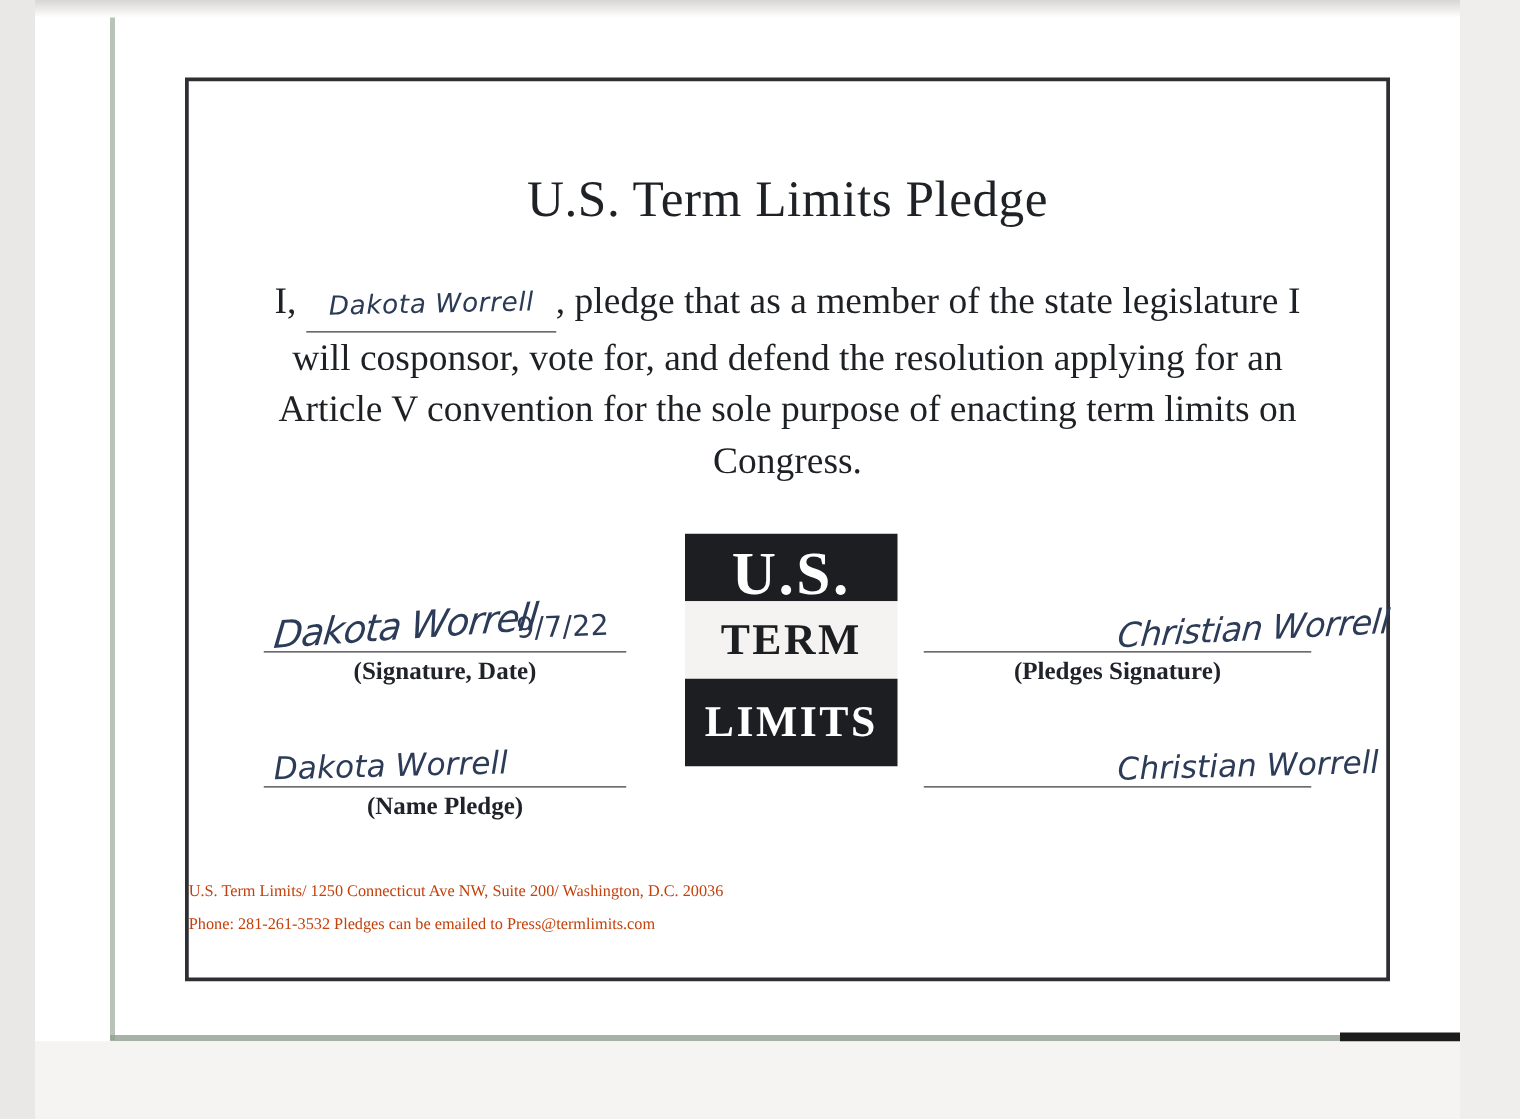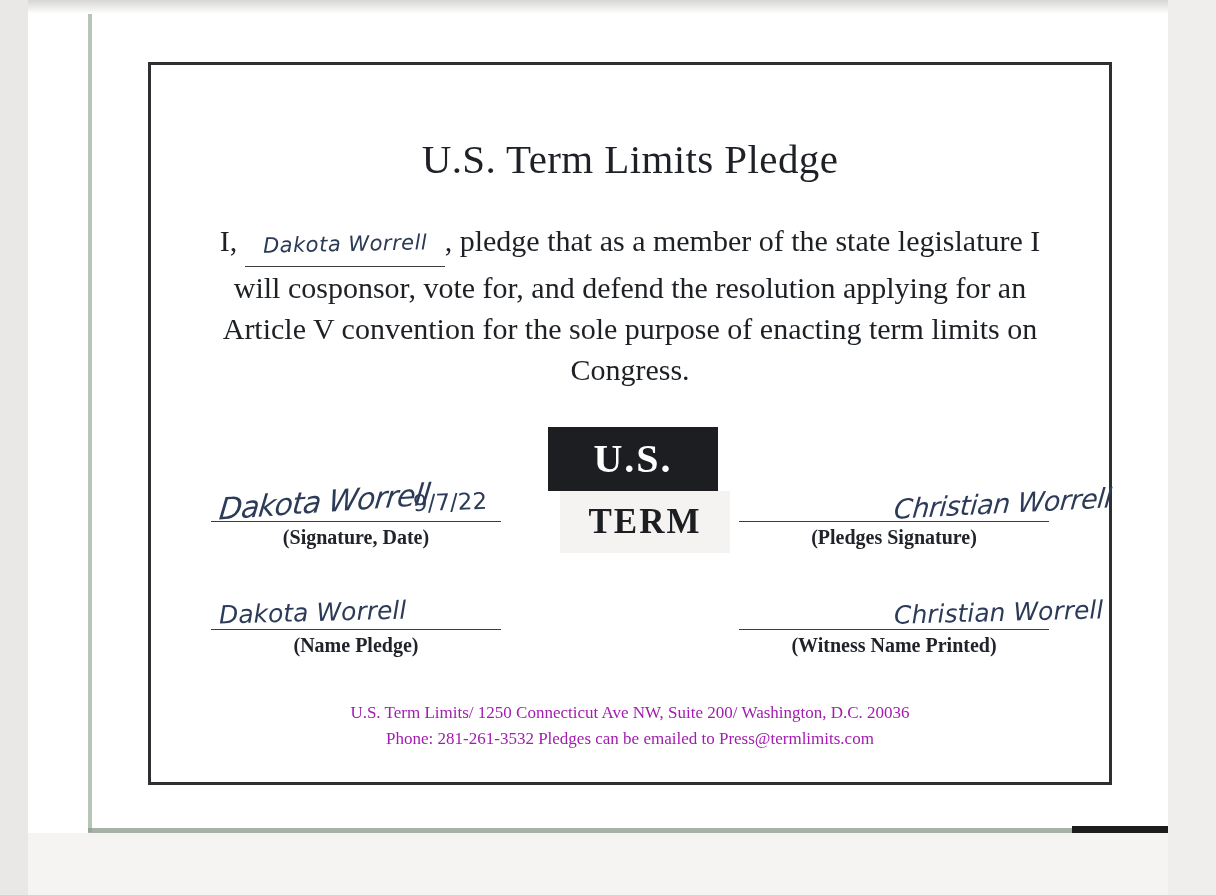--- a/index.html
+++ b/index.html
@@ -134,33 +134,32 @@
   }
   .logo-row {
     width: 170px;
     text-align: center;
     font-family: "Liberation Serif", serif;
     font-weight: 700;
     letter-spacing: 2px;
     box-sizing: border-box;
   }
   .logo-us {
-    height: 64px;
+    height: 54px;
     line-height: 64px;
     background: #1c1e22;
     color: #ffffff;
-    font-size: 40px;
+    font-size: 49px;
   }
   .logo-term {
     height: 62px;
     line-height: 62px;
     background: #f4f3f1;
     color: #1c1e22;
     font-size: 35px;
-    margin-left: 12px;
   }
   .logo-limits {
     height: 70px;
     line-height: 70px;
     background: #1c1e22;
     color: #ffffff;
     font-size: 35px;
   }
 
   
@@ -214,25 +213,24 @@
     font-size: 27px;
     letter-spacing: -.5px;
     transform: rotate(-3deg) skewX(-8deg);
   }
 
   
   .cert-footer {
     position: absolute;
     left: 0; right: 0;
     top: 635px;
-    text-align: center;
-    font-family: "Liberation Serif", serif;
-    font-size: 17px;
+    font-family: "Liberation Serif", serif;
+    font-size: 13px;
     line-height: 26px;
-    color: #a21caf;
+    color: #c2410c;
   }
 </style>
 </head>
 <body>
 
 <div class="scan-area">
 
   <div class="left-gutter"></div>
   <div class="paper"></div>
   <div class="paper-shadow-top"></div>
@@ -248,20 +246,21 @@
     <div class="cert-body">
       <span>I,</span>
       <span class="name-blank">
         <span class="hand">Dakota Worrell</span>
       </span><span>, pledge that as a member of the state legislature I will cosponsor, vote for, and defend the resolution applying for an Article V convention for the sole purpose of enacting term limits on Congress.</span>
     </div>
 
     <div class="logo">
       <div class="logo-row logo-us">U.S.</div>
       <div class="logo-row logo-term">TERM</div>
+      <div class="logo-row logo-limits">LIMITS</div>
     </div>
 
     <div class="sig-block" style="left:60px; top:410px; width:290px;">
       <div class="sig-line">
         <span class="sig-script scrawl s-left">Dakota Worrell</span>
         <span class="date-ink">9/7/22</span>
       </div>
       <div class="sig-caption">(Signature, Date)</div>
     </div>
 
@@ -276,21 +275,20 @@
       <div class="sig-line">
         <span class="sig-script print-ink s-left">Dakota Worrell</span>
       </div>
       <div class="sig-caption">(Name Pledge)</div>
     </div>
 
     <div class="sig-block" style="left:588px; top:518px; width:310px;">
       <div class="sig-line">
         <span class="sig-script print-ink s-center">Christian Worrell</span>
       </div>
-      <div class="sig-caption">(Witness Name Printed)</div>
     </div>
 
     <div class="cert-footer">
       <div>U.S. Term Limits/ 1250 Connecticut Ave NW, Suite 200/ Washington, D.C. 20036</div>
       <div>Phone: 281-261-3532 Pledges can be emailed to Press@termlimits.com</div>
     </div>
 
   </div>
 </div>
 

